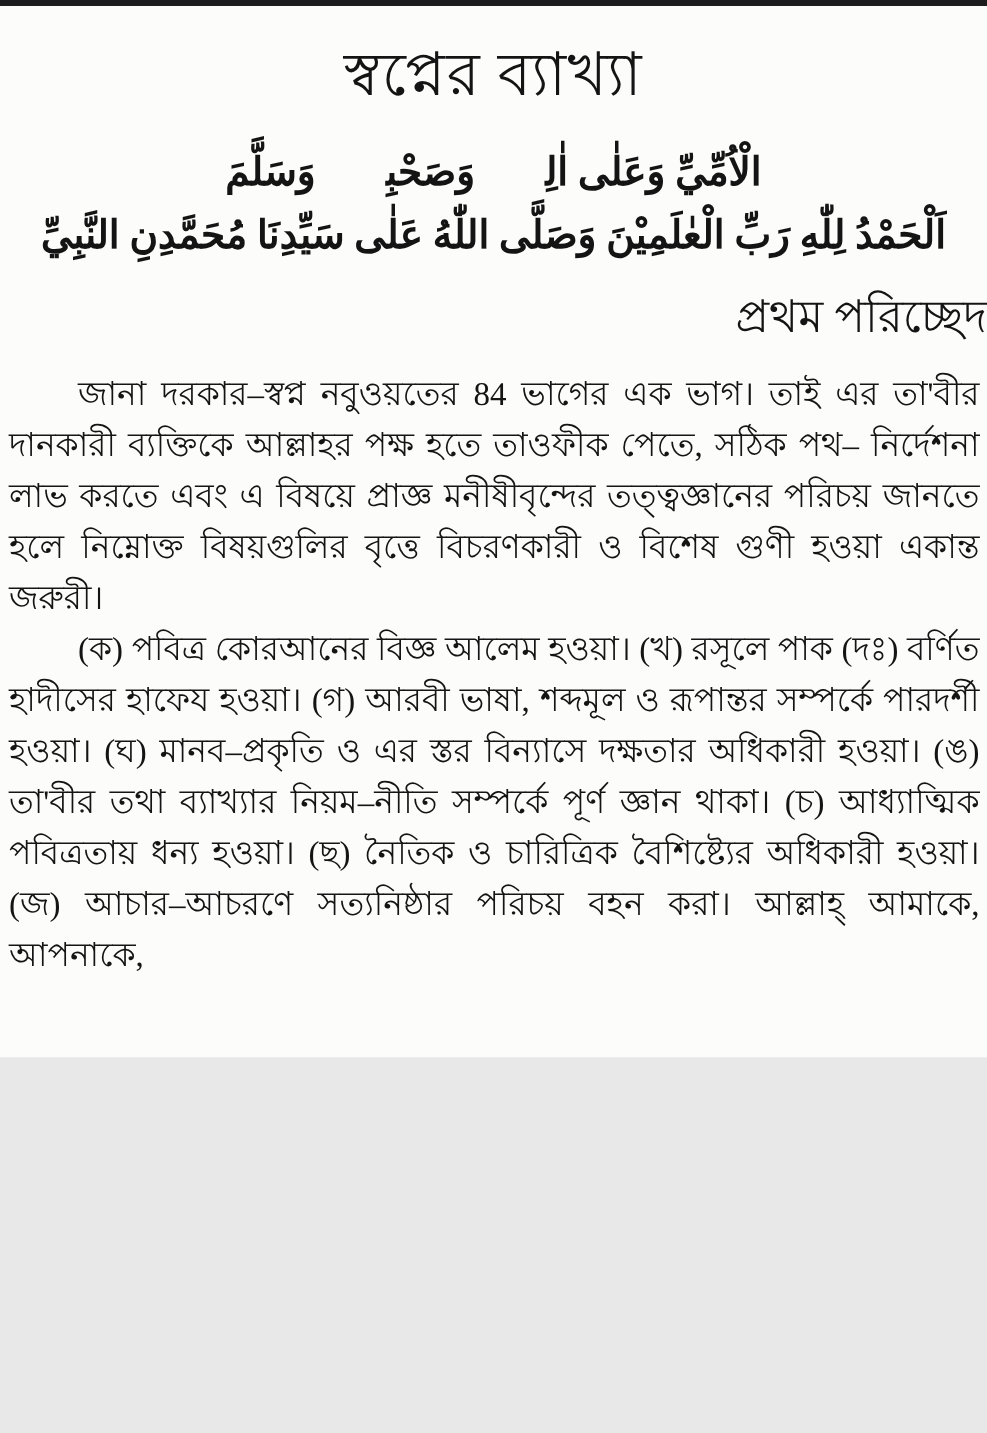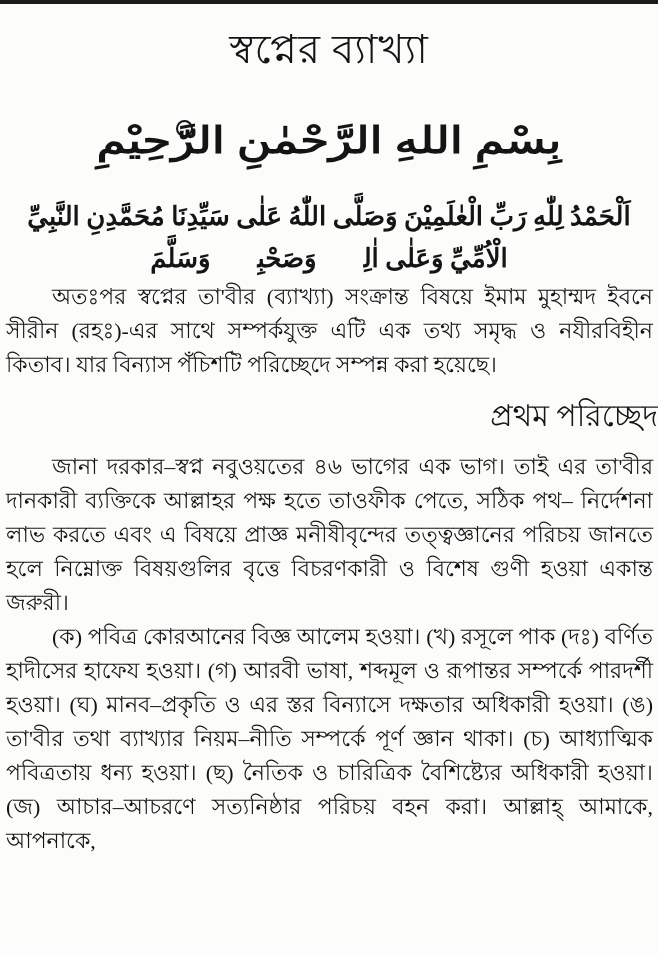--- a/index.html
+++ b/index.html
@@ -3,21 +3,21 @@
 <meta charset="utf-8">
 <style>
   html, body {
     margin: 0;
     padding: 0;
     background: #e8e8e8;
   }
   .page {
     position: relative;
     width: 658px;
-    height: 955px;
+    height: 705px;
     margin: 0 auto;
     background: #fcfcfb;
     color: #141414;
     overflow: hidden;
     font-family: "Liberation Serif", "DejaVu Serif", serif;
   }
   .scan-edge-bar {
     position: absolute;
     top: 0;
     left: 0;
@@ -94,33 +94,28 @@
 </style>
 </head>
 <body>
 
 <div class="page">
 
   <div class="scan-edge-bar"></div>
 
   <h1 class="page-title">স্বপ্নের ব্যাখ্যা</h1>
 
-  <div class="bismillah-wrap">
-    <span class="calligraphy-ring"></span>
-    <div class="bismillah">بِسْمِ اللهِ الرَّحْمٰنِ الرَّحِيْمِ</div>
-  </div>
 
   <div class="arabic-praise">
+    <div>الْاُمِّيِّ وَعَلٰى اٰلِهٖ وَصَحْبِهٖ وَسَلَّمَ</div>
     <div>اَلْحَمْدُ لِلّٰهِ رَبِّ الْعٰلَمِيْنَ وَصَلَّى اللّٰهُ عَلٰى سَيِّدِنَا مُحَمَّدِنِ النَّبِيِّ</div>
-    <div>الْاُمِّيِّ وَعَلٰى اٰلِهٖ وَصَحْبِهٖ وَسَلَّمَ</div>
   </div>
 
 
-  <p class="body-text">অতঃপর স্বপ্নের তা'বীর (ব্যাখ্যা) সংক্রান্ত বিষয়ে ইমাম মুহাম্মদ ইবনে সীরীন (রহঃ)-এর সাথে সম্পর্কযুক্ত এটি এক তথ্য সমৃদ্ধ ও নযীরবিহীন কিতাব। যার বিন্যাস পঁচিশটি পরিচ্ছেদে সম্পন্ন করা হয়েছে।</p>
 
   <h2 class="section-heading">প্রথম পরিচ্ছেদ</h2>
 
 
-  <p class="body-text p-section">জানা দরকার–স্বপ্ন নবুওয়তের ৪৬ ভাগের এক ভাগ। তাই এর তা'বীর দানকারী ব্যক্তিকে আল্লাহর পক্ষ হতে তাওফীক পেতে, সঠিক পথ– নির্দেশনা লাভ করতে এবং এ বিষয়ে প্রাজ্ঞ মনীষীবৃন্দের তত্ত্বজ্ঞানের পরিচয় জানতে হলে নিম্নোক্ত বিষয়গুলির বৃত্তে বিচরণকারী ও বিশেষ গুণী হওয়া একান্ত জরুরী।</p>
+  <p class="body-text p-section">জানা দরকার–স্বপ্ন নবুওয়তের 84 ভাগের এক ভাগ। তাই এর তা'বীর দানকারী ব্যক্তিকে আল্লাহর পক্ষ হতে তাওফীক পেতে, সঠিক পথ– নির্দেশনা লাভ করতে এবং এ বিষয়ে প্রাজ্ঞ মনীষীবৃন্দের তত্ত্বজ্ঞানের পরিচয় জানতে হলে নিম্নোক্ত বিষয়গুলির বৃত্তে বিচরণকারী ও বিশেষ গুণী হওয়া একান্ত জরুরী।</p>
 
   <p class="body-text">(ক) পবিত্র কোরআনের বিজ্ঞ আলেম হওয়া। (খ) রসূলে পাক (দঃ) বর্ণিত হাদীসের হাফেয হওয়া। (গ) আরবী ভাষা, শব্দমূল ও রূপান্তর সম্পর্কে পারদর্শী হওয়া। (ঘ) মানব–প্রকৃতি ও এর স্তর বিন্যাসে দক্ষতার অধিকারী হওয়া। (ঙ) তা'বীর তথা ব্যাখ্যার নিয়ম–নীতি সম্পর্কে পূর্ণ জ্ঞান থাকা। (চ) আধ্যাত্মিক পবিত্রতায় ধন্য হওয়া। (ছ) নৈতিক ও চারিত্রিক বৈশিষ্ট্যের অধিকারী হওয়া। (জ) আচার–আচরণে সত্যনিষ্ঠার পরিচয় বহন করা। আল্লাহ্‌ আমাকে, আপনাকে,</p>
 
 </div>
 
 </body></html>

